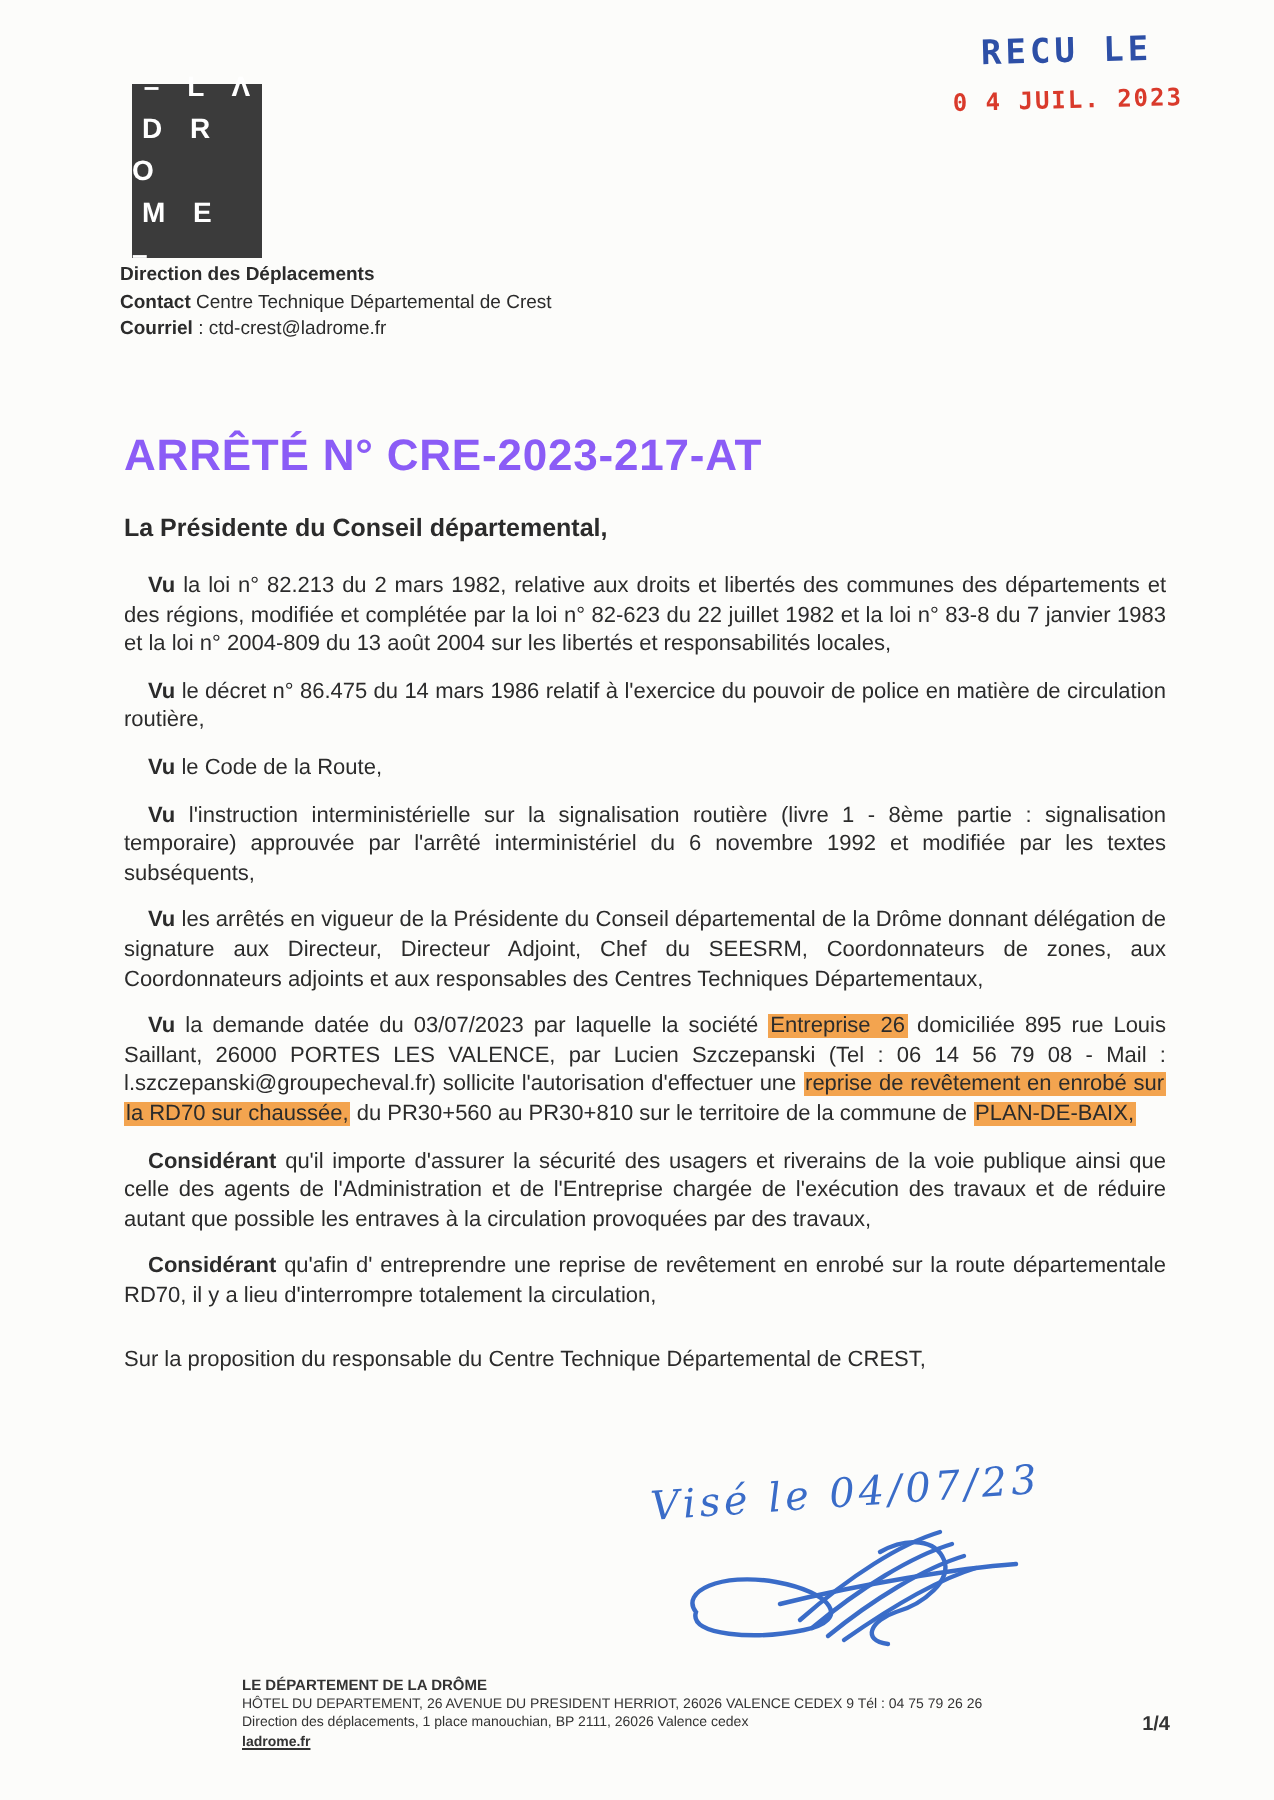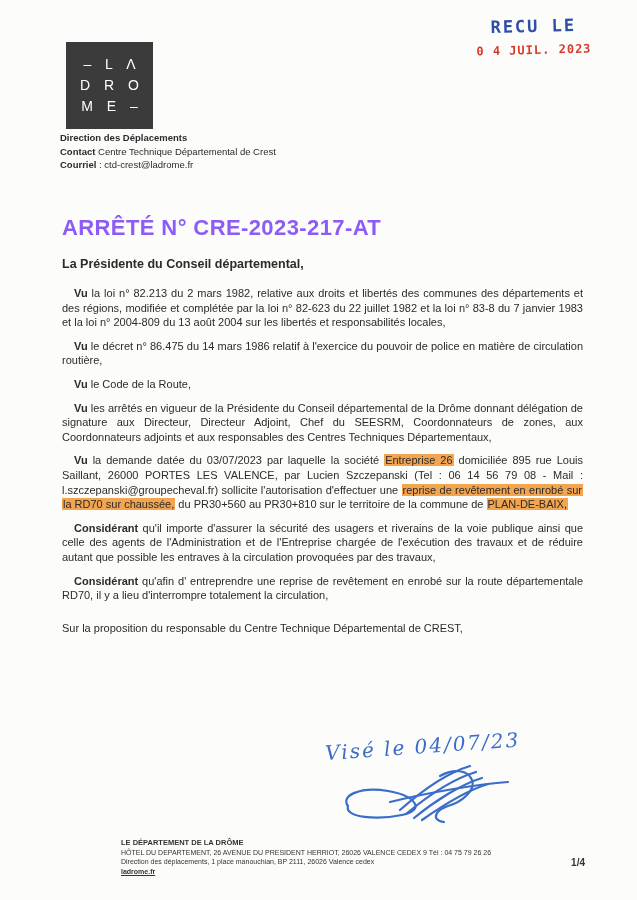--- a/index.html
+++ b/index.html
@@ -32,23 +32,23 @@
     font-family:"DejaVu Sans Mono","Liberation Mono",monospace;
   }
   .stamp .l2{
     margin-top:7px;font-weight:bold;font-size:12px;letter-spacing:1px;
     color:var(--stamp-red);
     font-family:"DejaVu Sans Mono","Liberation Mono",monospace;
   }
   
   .logo{
     position:absolute;top:42px;left:66px;
-    width:87px;height:87px;background:var(--logo-bg);
+    width:65px;height:87px;background:var(--logo-bg);
     display:flex;flex-direction:column;align-items:center;justify-content:center;
-    color:#fff;font-weight:normal;font-size:14px;line-height:21px;letter-spacing:5px;
+    color:#fff;font-weight:bold;font-size:14px;line-height:21px;letter-spacing:5px;
     text-indent:5px;
   }
   .sender{position:absolute;top:131px;left:60px;font-size:9.5px;line-height:13.6px;}
   .sender .b{font-weight:bold;}
   
   .title{
     position:absolute;top:215px;left:62px;
     font-size:22px;font-weight:bold;letter-spacing:.4px;color:#8b5cf6;
   }
   .salutation{
@@ -105,20 +105,21 @@
     <div><span class="b">Courriel</span><span> : ctd-crest@ladrome.fr</span></div>
   </div>
 
   <h1 class="title">ARRÊTÉ N° CRE-2023-217-AT</h1>
   <div class="salutation">La Présidente du Conseil départemental,</div>
 
   <div class="body-text">
       <p class="para"><span class="b">Vu</span><span> la loi n° 82.213 du 2 mars 1982, relative aux droits et libertés des communes des départements et des régions, modifiée et complétée par la loi n° 82-623 du 22 juillet 1982 et la loi n° 83-8 du 7 janvier 1983 et la loi n° 2004-809 du 13 août 2004 sur les libertés et responsabilités locales,</span></p>
       <p class="para"><span class="b">Vu</span><span> le décret n° 86.475 du 14 mars 1986 relatif à l'exercice du pouvoir de police en matière de circulation routière,</span></p>
       <p class="para"><span class="b">Vu</span><span> le Code de la Route,</span></p>
+      <p class="para"><span class="b">Vu</span><span> l'instruction interministérielle sur la signalisation routière (livre 1 - 8ème partie : signalisation temporaire) approuvée par l'arrêté interministériel du 6 novembre 1992 et modifiée par les textes subséquents,</span></p>
       <p class="para"><span class="b">Vu</span><span> les arrêtés en vigueur de la Présidente du Conseil départemental de la Drôme donnant délégation de signature aux Directeur, Directeur Adjoint, Chef du SEESRM, Coordonnateurs de zones, aux Coordonnateurs adjoints et aux responsables des Centres Techniques Départementaux,</span></p>
       <p class="para"><span class="b">Vu</span><span> la demande datée du 03/07/2023 par laquelle la société </span><span class="hl">Entreprise 26</span><span> domiciliée 895 rue Louis Saillant, 26000 PORTES LES VALENCE, par Lucien Szczepanski (Tel : 06 14 56 79 08 - Mail : l.szczepanski@groupecheval.fr) sollicite l'autorisation d'effectuer une </span><span class="hl">reprise de revêtement en enrobé sur la RD70 sur chaussée,</span><span> du PR30+560 au PR30+810 sur le territoire de la commune de </span><span class="hl">PLAN-DE-BAIX,</span></p>
       <p class="para"><span class="b">Considérant</span><span> qu'il importe d'assurer la sécurité des usagers et riverains de la voie publique ainsi que celle des agents de l'Administration et de l'Entreprise chargée de l'exécution des travaux et de réduire autant que possible les entraves à la circulation provoquées par des travaux,</span></p>
       <p class="para"><span class="b">Considérant</span><span> qu'afin d' entreprendre une reprise de revêtement en enrobé sur la route départementale RD70, il y a lieu d'interrompre totalement la circulation,</span></p>
       <p class="para gap"><span>Sur la proposition du responsable du Centre Technique Départemental de CREST,</span></p>
     </div>
 
   <div class="handwriting">Visé le 04/07/23</div>
   <svg class="signature-svg" width="210" height="70" viewBox="0 0 210 70">
     <g fill="none" stroke="#3a6cc8" stroke-width="2.2" stroke-linecap="round">

